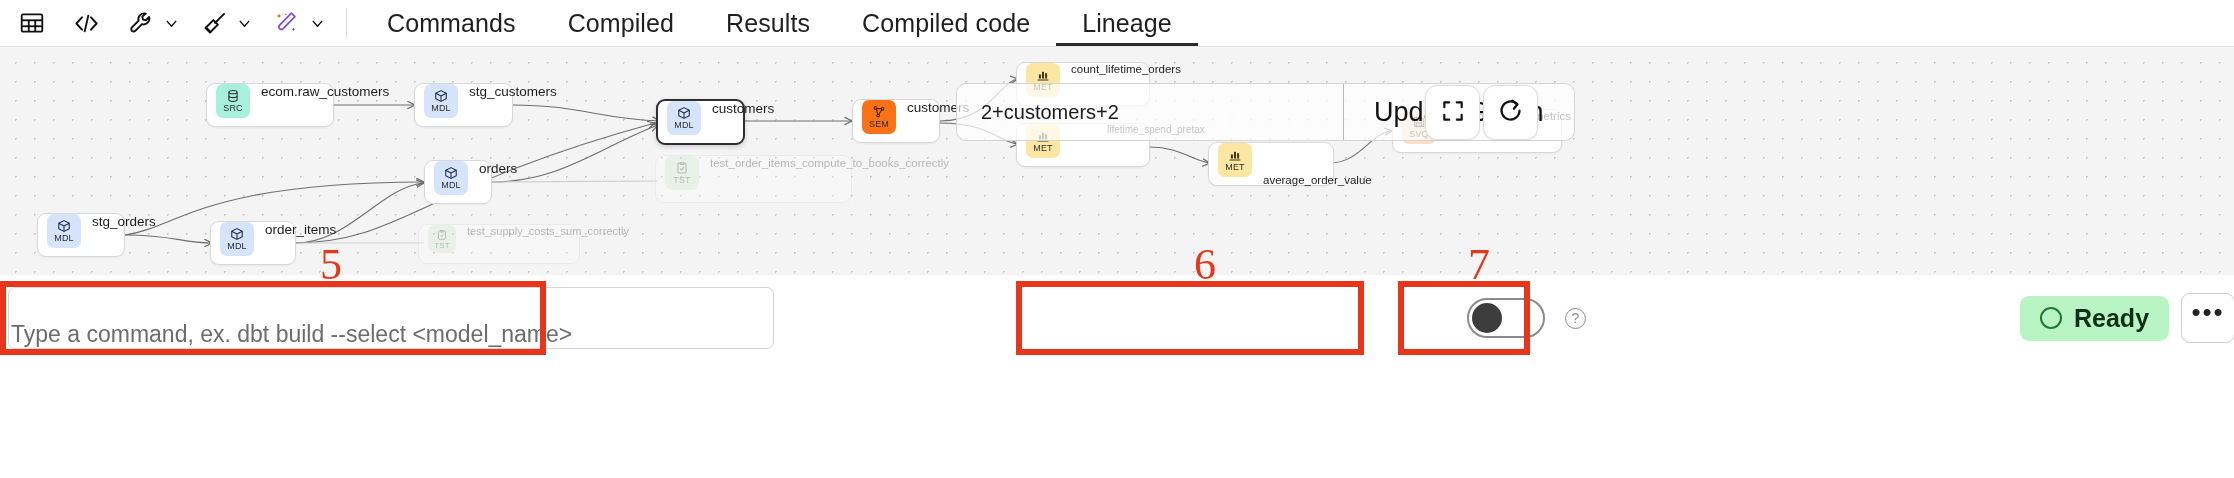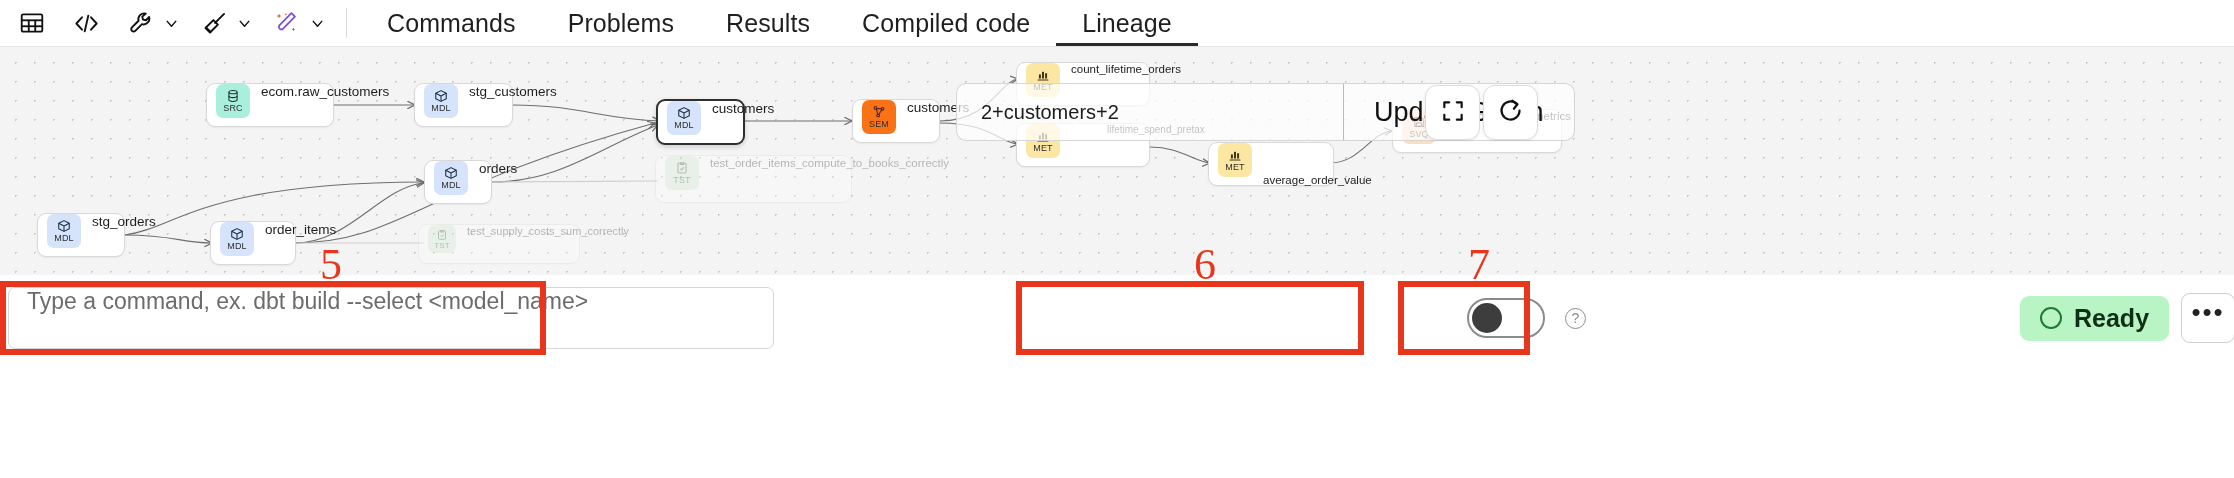--- a/index.html
+++ b/index.html
@@ -92,23 +92,23 @@
     cursor: pointer; box-shadow: 0 1px 3px rgba(0,0,0,.07);
   }
 
   
   .bottombar {
     position: absolute; left: 0; top: 275px; width: 2234px; height: 203px;
     background: #ffffff;
   }
   .cmd-wrap {
     position: absolute; left: 8px; top: 287px; width: 766px; height: 62px;
-    display: flex; align-items: flex-start;
+    display: flex; align-items: flex-end;
     border: 1px solid #d6d6d6; border-radius: 7px; background: #fff;
-    padding: 0 18px;
+    padding: 0 2px;
   }
   .cmd-input {
     border: none; outline: none; width: 100%;
     font-family: "Liberation Sans", sans-serif;
     font-size: 23px; color: #202020; background: transparent;
   }
   .cmd-input::placeholder { color: #6c6c6c; }
 
   .defer-wrap {
     position: absolute; left: 1455px; top: 287px; height: 62px;
@@ -227,21 +227,21 @@
       </div>
 
       <div class="tb-sep"></div>
     </div>
 
     <div class="tabs">
       <div class="tab">
           <span>Commands</span>
         </div>
       <div class="tab">
-          <span>Problems</span>
+          <span>Compiled</span>
         </div>
       <div class="tab">
           <span>Results</span>
         </div>
       <div class="tab">
           <span>Compiled code</span>
         </div>
       <div class="tab active">
           <span>Lineage</span>
         </div>

